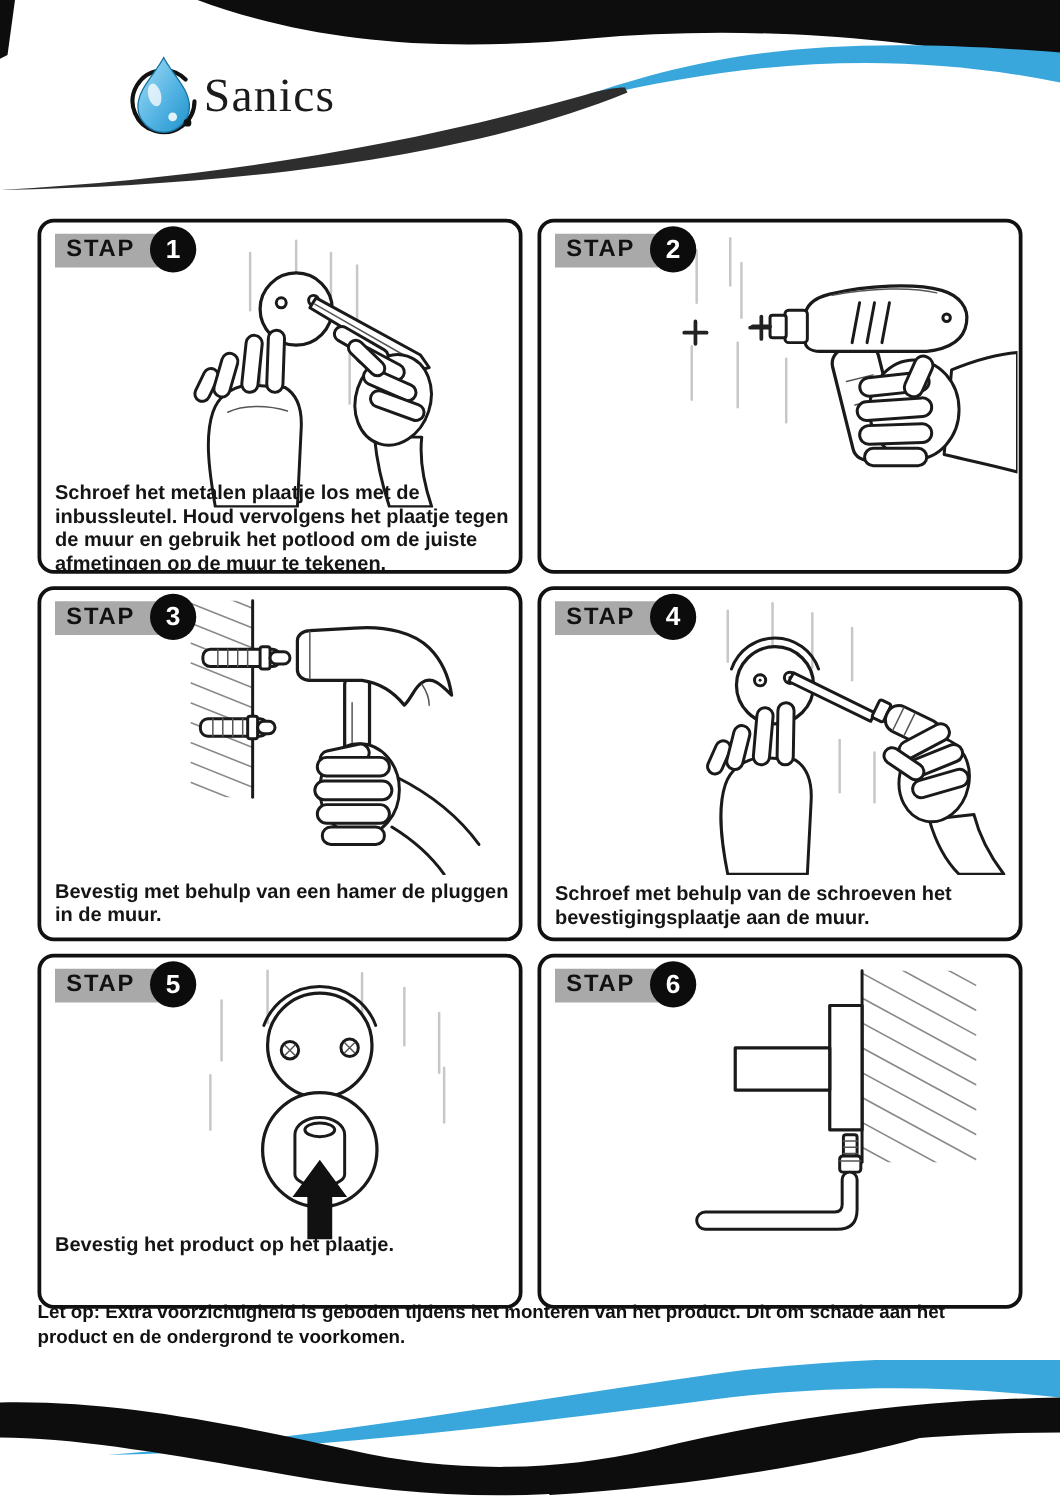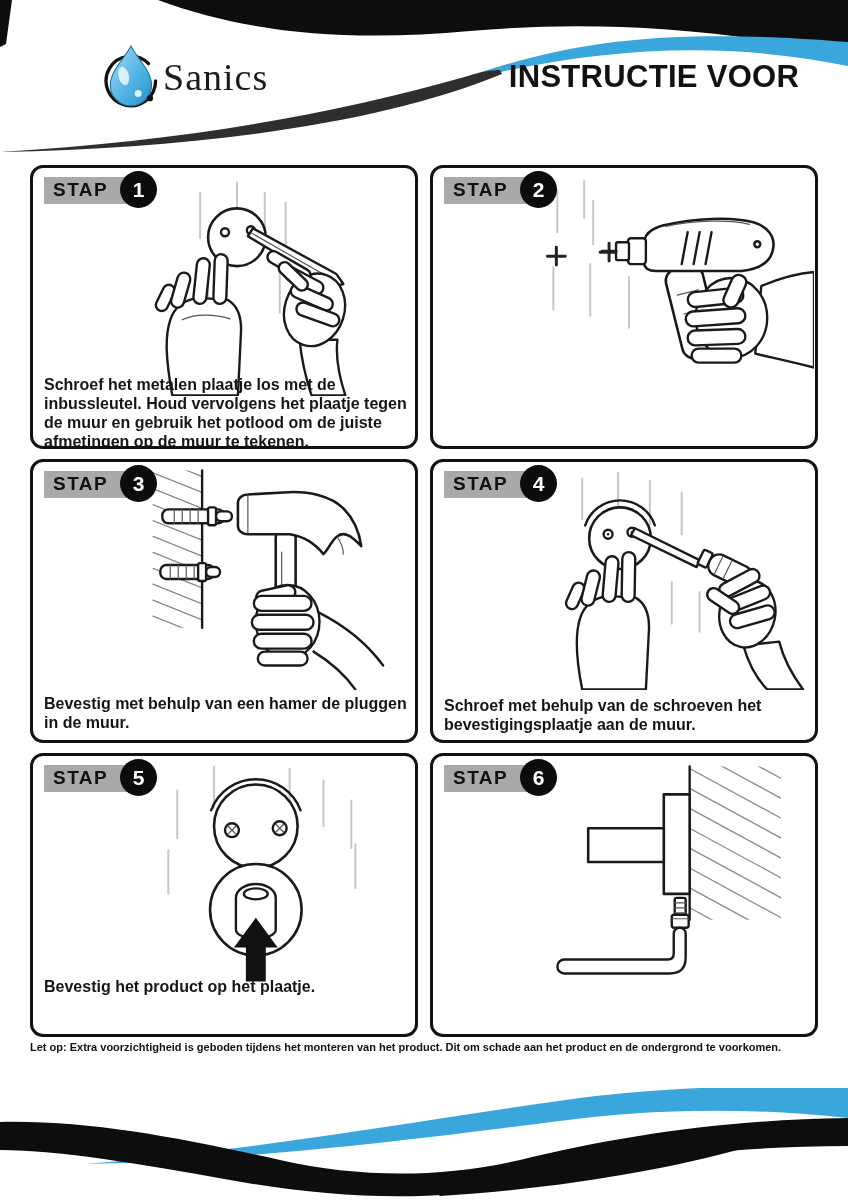--- a/index.html
+++ b/index.html
@@ -5,34 +5,34 @@
   html,body{margin:0;padding:0;}
   body{
     width:848px;height:1200px;position:relative;background:#ffffff;
     font-family:"Liberation Sans",sans-serif;overflow:hidden;color:#111;
   }
   .hdr-svg{position:absolute;top:0;left:0;display:block;}
   .logo{position:absolute;top:44px;left:104px;display:flex;align-items:center;}
   .brand{font-family:"Liberation Serif",serif;font-size:38px;color:#1b1b1b;margin-left:1px;letter-spacing:1px;}
   .title{position:absolute;top:60px;right:16px;width:356px;text-align:center;
          font-weight:800;font-size:31px;line-height:1.12;color:#121212;letter-spacing:0.3px;}
-  .grid{position:absolute;top:165px;left:30px;display:grid;
+  .grid{position:absolute;top:175px;left:30px;display:grid;
         grid-template-columns:388px 388px;grid-auto-rows:284px;column-gap:12px;row-gap:10px;}
   .panel{position:relative;border:3.5px solid #111;border-radius:13px;background:#fff;box-sizing:border-box;overflow:hidden;}
   .illus{position:absolute;top:2px;left:0;}
   .badge{position:absolute;top:9px;left:11px;z-index:3;}
   .badge-label{display:inline-block;background:#a9a9a9;color:#111;font-weight:800;
                font-size:19px;letter-spacing:1.5px;padding:2px 36px 3px 9px;}
   .badge-num{position:absolute;left:76px;top:-6px;width:37px;height:37px;border-radius:50%;
              background:#0c0c0c;color:#fff;font-weight:800;font-size:21px;
              display:flex;align-items:center;justify-content:center;}
   .caption{position:absolute;left:11px;right:6px;font-weight:700;font-size:16px;
            line-height:1.18;color:#151515;z-index:2;}
   .note{position:absolute;left:30px;top:1040px;width:778px;font-weight:700;
-        font-size:11px;line-height:1.33;color:#111;}
+        font-size:15px;line-height:1.33;color:#111;}
   .ftr-svg{position:absolute;bottom:0;left:0;display:block;}
   
   .s{stroke:#1a1a1a;fill:#ffffff;stroke-width:2.4;stroke-linecap:round;stroke-linejoin:round;}
   .sb{stroke:#1a1a1a;fill:#ffffff;stroke-width:2.6;stroke-linecap:round;stroke-linejoin:round;}
   .sn{stroke:#1a1a1a;fill:none;stroke-width:2.4;stroke-linecap:round;stroke-linejoin:round;}
   .m{stroke:#c7c7c7;stroke-width:2;fill:none;stroke-linecap:round;}
   .d{stroke:#555;stroke-width:1.2;fill:none;stroke-linecap:round;}
   .h{stroke:#8a8a8a;stroke-width:1.3;fill:none;}
   .k{stroke:#222;stroke-width:3;fill:none;stroke-linecap:round;}
 </style>
@@ -58,21 +58,20 @@
     <path d="M43,19 A24,24 0 1 0 49.9,35.9" fill="none" stroke="#111" stroke-width="3.2" stroke-linecap="round"></path>
     <path d="M26,2 C32,14 46,26 46,40 A20,20 0 1 1 6,40 C6,26 20,14 26,2 Z" fill="url(#dropGrad)" stroke="#15719f" stroke-width="1"></path>
     <ellipse cx="19" cy="31" rx="5" ry="9" fill="#ffffff" opacity="0.75" transform="rotate(-14 19 31)"></ellipse>
     <circle cx="33" cy="48" r="3.4" fill="#ffffff" opacity="0.85"></circle>
     <circle cx="44.5" cy="52.5" r="3" fill="#111"></circle>
   </svg>
   <span class="brand">Sanics</span>
 </div>
 
 <div class="title">
-  <div>INSTRUCTIE VOOR</div>
 </div>
 
 <div class="grid">
 
   <div class="panel">
     <div class="badge">
       <span class="badge-label">STAP</span>
       <span class="badge-num">1</span>
     </div>
     <svg class="illus" width="381" height="226" viewBox="0 0 383 226">

